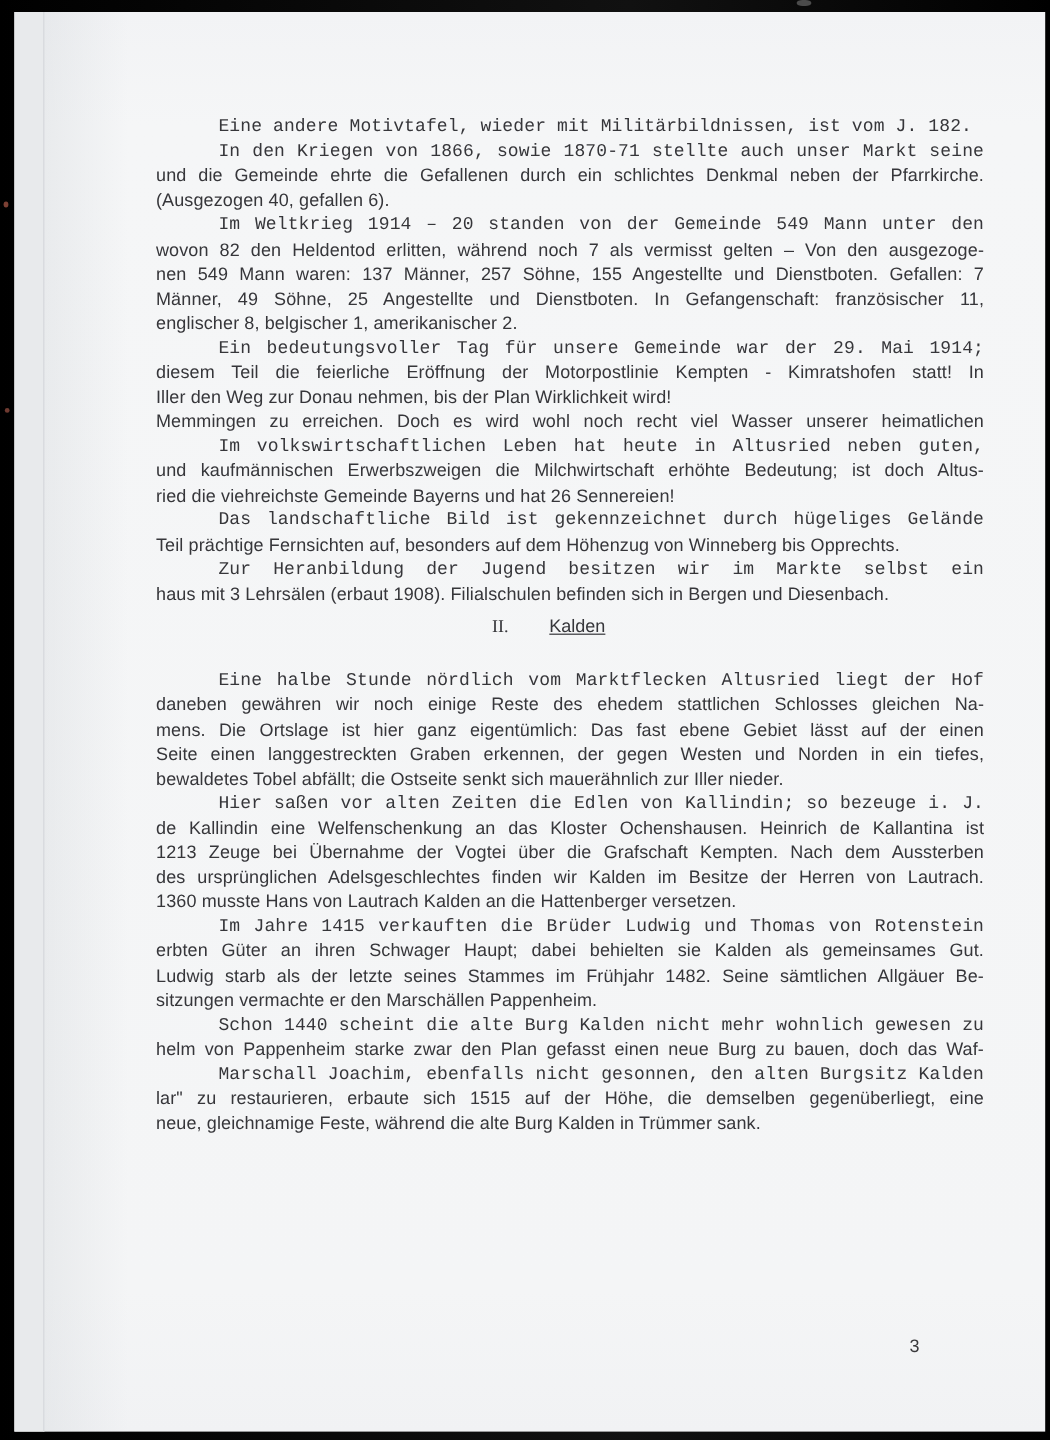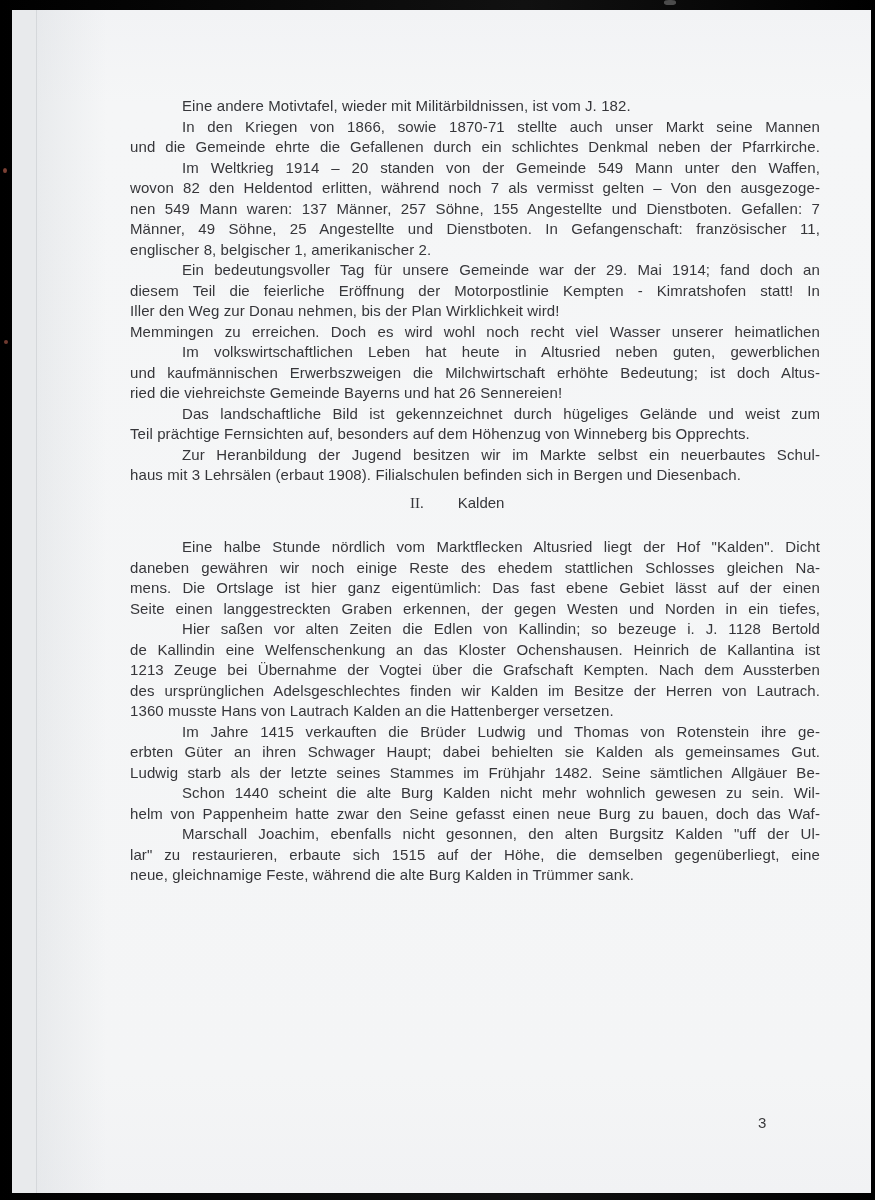--- a/index.html
+++ b/index.html
@@ -47,30 +47,30 @@
     height: 20.5px;
     line-height: 20.5px;
     overflow: hidden;
     text-align: left;
     letter-spacing: 0.1px;
   }
   .line.justify {
     text-align: justify;
     text-align-last: justify;
   }
-  .line.indent { padding-left: 52px; }
+  .line.indent { padding-left: 52px; font-family: Liberation Mono, monospace; }
   .heading {
     height: 20.5px;
     line-height: 20.5px;
     margin: 7px 0 24px 0;
     padding-left: 280px;
     color: #36363a;
   }
   .heading .heading-numeral { display: inline-block; font-family: Liberation Serif, serif; }
-  .heading .heading-title { display: inline-block; margin-left: 34px; }
+  .heading .heading-title { display: inline-block; margin-left: 34px; text-decoration: underline; }
   .page-number {
     position: absolute;
     left: 746px; top: 1104px;
     font-size: 15px;
     color: #3a3a3c;
   }
   .speck { position: absolute; border-radius: 50%; }
   .speck-top { left: 664px; top: 0px; width: 12px; height: 5px; background: #4b4b4b; border-radius: 40%; }
   .speck-red-1 { left: 3px; top: 168px; width: 4px; height: 5px; background: #7c4034; }
   .speck-red-2 { left: 4px; top: 340px; width: 4px; height: 4px; background: #6f3a30; }
@@ -84,20 +84,21 @@
   <div class="page">
     <div class="edge-strip"></div>
     <div class="fold-shadow"></div>
     <div class="text-flow" id="text-flow">
         <div class="paragraph">
           <div class="line indent">Eine andere Motivtafel, wieder mit Militärbildnissen, ist vom J. 182.</div>
         </div>
         <div class="paragraph">
           <div class="line justify indent">In den Kriegen von 1866, sowie 1870-71 stellte auch unser Markt seine Mannen</div>
           <div class="line justify">und die Gemeinde ehrte die Gefallenen durch ein schlichtes Denkmal neben der Pfarrkirche.</div>
+          <div class="line">(Ausgezogen 40, gefallen 6).</div>
         </div>
         <div class="paragraph">
           <div class="line justify indent">Im Weltkrieg 1914 – 20 standen von der Gemeinde 549 Mann unter den Waffen,</div>
           <div class="line justify">wovon 82 den Heldentod erlitten, während noch 7 als vermisst gelten – Von den ausgezoge-</div>
           <div class="line justify">nen 549 Mann waren: 137 Männer, 257 Söhne, 155 Angestellte und Dienstboten. Gefallen: 7</div>
           <div class="line justify">Männer, 49 Söhne, 25 Angestellte und Dienstboten. In Gefangenschaft: französischer 11,</div>
           <div class="line">englischer 8, belgischer 1, amerikanischer 2.</div>
         </div>
         <div class="paragraph">
           <div class="line justify indent">Ein bedeutungsvoller Tag für unsere Gemeinde war der 29. Mai 1914; fand doch an</div>
@@ -117,36 +118,38 @@
         <div class="paragraph">
           <div class="line justify indent">Zur Heranbildung der Jugend besitzen wir im Markte selbst ein neuerbautes Schul-</div>
           <div class="line">haus mit 3 Lehrsälen (erbaut 1908). Filialschulen befinden sich in Bergen und Diesenbach.</div>
         </div>
         <div class="heading"><span class="heading-numeral">II.</span><span class="heading-title">Kalden</span></div>
         <div class="paragraph">
           <div class="line justify indent">Eine halbe Stunde nördlich vom Marktflecken Altusried liegt der Hof "Kalden". Dicht</div>
           <div class="line justify">daneben gewähren wir noch einige Reste des ehedem stattlichen Schlosses gleichen Na-</div>
           <div class="line justify">mens. Die Ortslage ist hier ganz eigentümlich: Das fast ebene Gebiet lässt auf der einen</div>
           <div class="line justify">Seite einen langgestreckten Graben erkennen, der gegen Westen und Norden in ein tiefes,</div>
+          <div class="line">bewaldetes Tobel abfällt; die Ostseite senkt sich mauerähnlich zur Iller nieder.</div>
         </div>
         <div class="paragraph">
           <div class="line justify indent">Hier saßen vor alten Zeiten die Edlen von Kallindin; so bezeuge i. J. 1128 Bertold</div>
           <div class="line justify">de Kallindin eine Welfenschenkung an das Kloster Ochenshausen. Heinrich de Kallantina ist</div>
           <div class="line justify">1213 Zeuge bei Übernahme der Vogtei über die Grafschaft Kempten. Nach dem Aussterben</div>
           <div class="line justify">des ursprünglichen Adelsgeschlechtes finden wir Kalden im Besitze der Herren von Lautrach.</div>
           <div class="line">1360 musste Hans von Lautrach Kalden an die Hattenberger versetzen.</div>
         </div>
         <div class="paragraph">
           <div class="line justify indent">Im Jahre 1415 verkauften die Brüder Ludwig und Thomas von Rotenstein ihre ge-</div>
           <div class="line justify">erbten Güter an ihren Schwager Haupt; dabei behielten sie Kalden als gemeinsames Gut.</div>
           <div class="line justify">Ludwig starb als der letzte seines Stammes im Frühjahr 1482. Seine sämtlichen Allgäuer Be-</div>
+          <div class="line">sitzungen vermachte er den Marschällen Pappenheim.</div>
         </div>
         <div class="paragraph">
           <div class="line justify indent">Schon 1440 scheint die alte Burg Kalden nicht mehr wohnlich gewesen zu sein. Wil-</div>
-          <div class="line justify">helm von Pappenheim hatte zwar den Seine gefasst einen neue Burg zu bauen, doch das Waf-</div>
+          <div class="line justify">helm von Pappenheim starke zwar den Plan gefasst einen neue Burg zu bauen, doch das Waf-</div>
         </div>
         <div class="paragraph">
           <div class="line justify indent">Marschall Joachim, ebenfalls nicht gesonnen, den alten Burgsitz Kalden "uff der Ul-</div>
           <div class="line justify">lar" zu restaurieren, erbaute sich 1515 auf der Höhe, die demselben gegenüberliegt, eine</div>
           <div class="line">neue, gleichnamige Feste, während die alte Burg Kalden in Trümmer sank.</div>
         </div>
       </div>
     <div class="page-number">3</div>
   </div>
   <div class="speck speck-top"></div>

